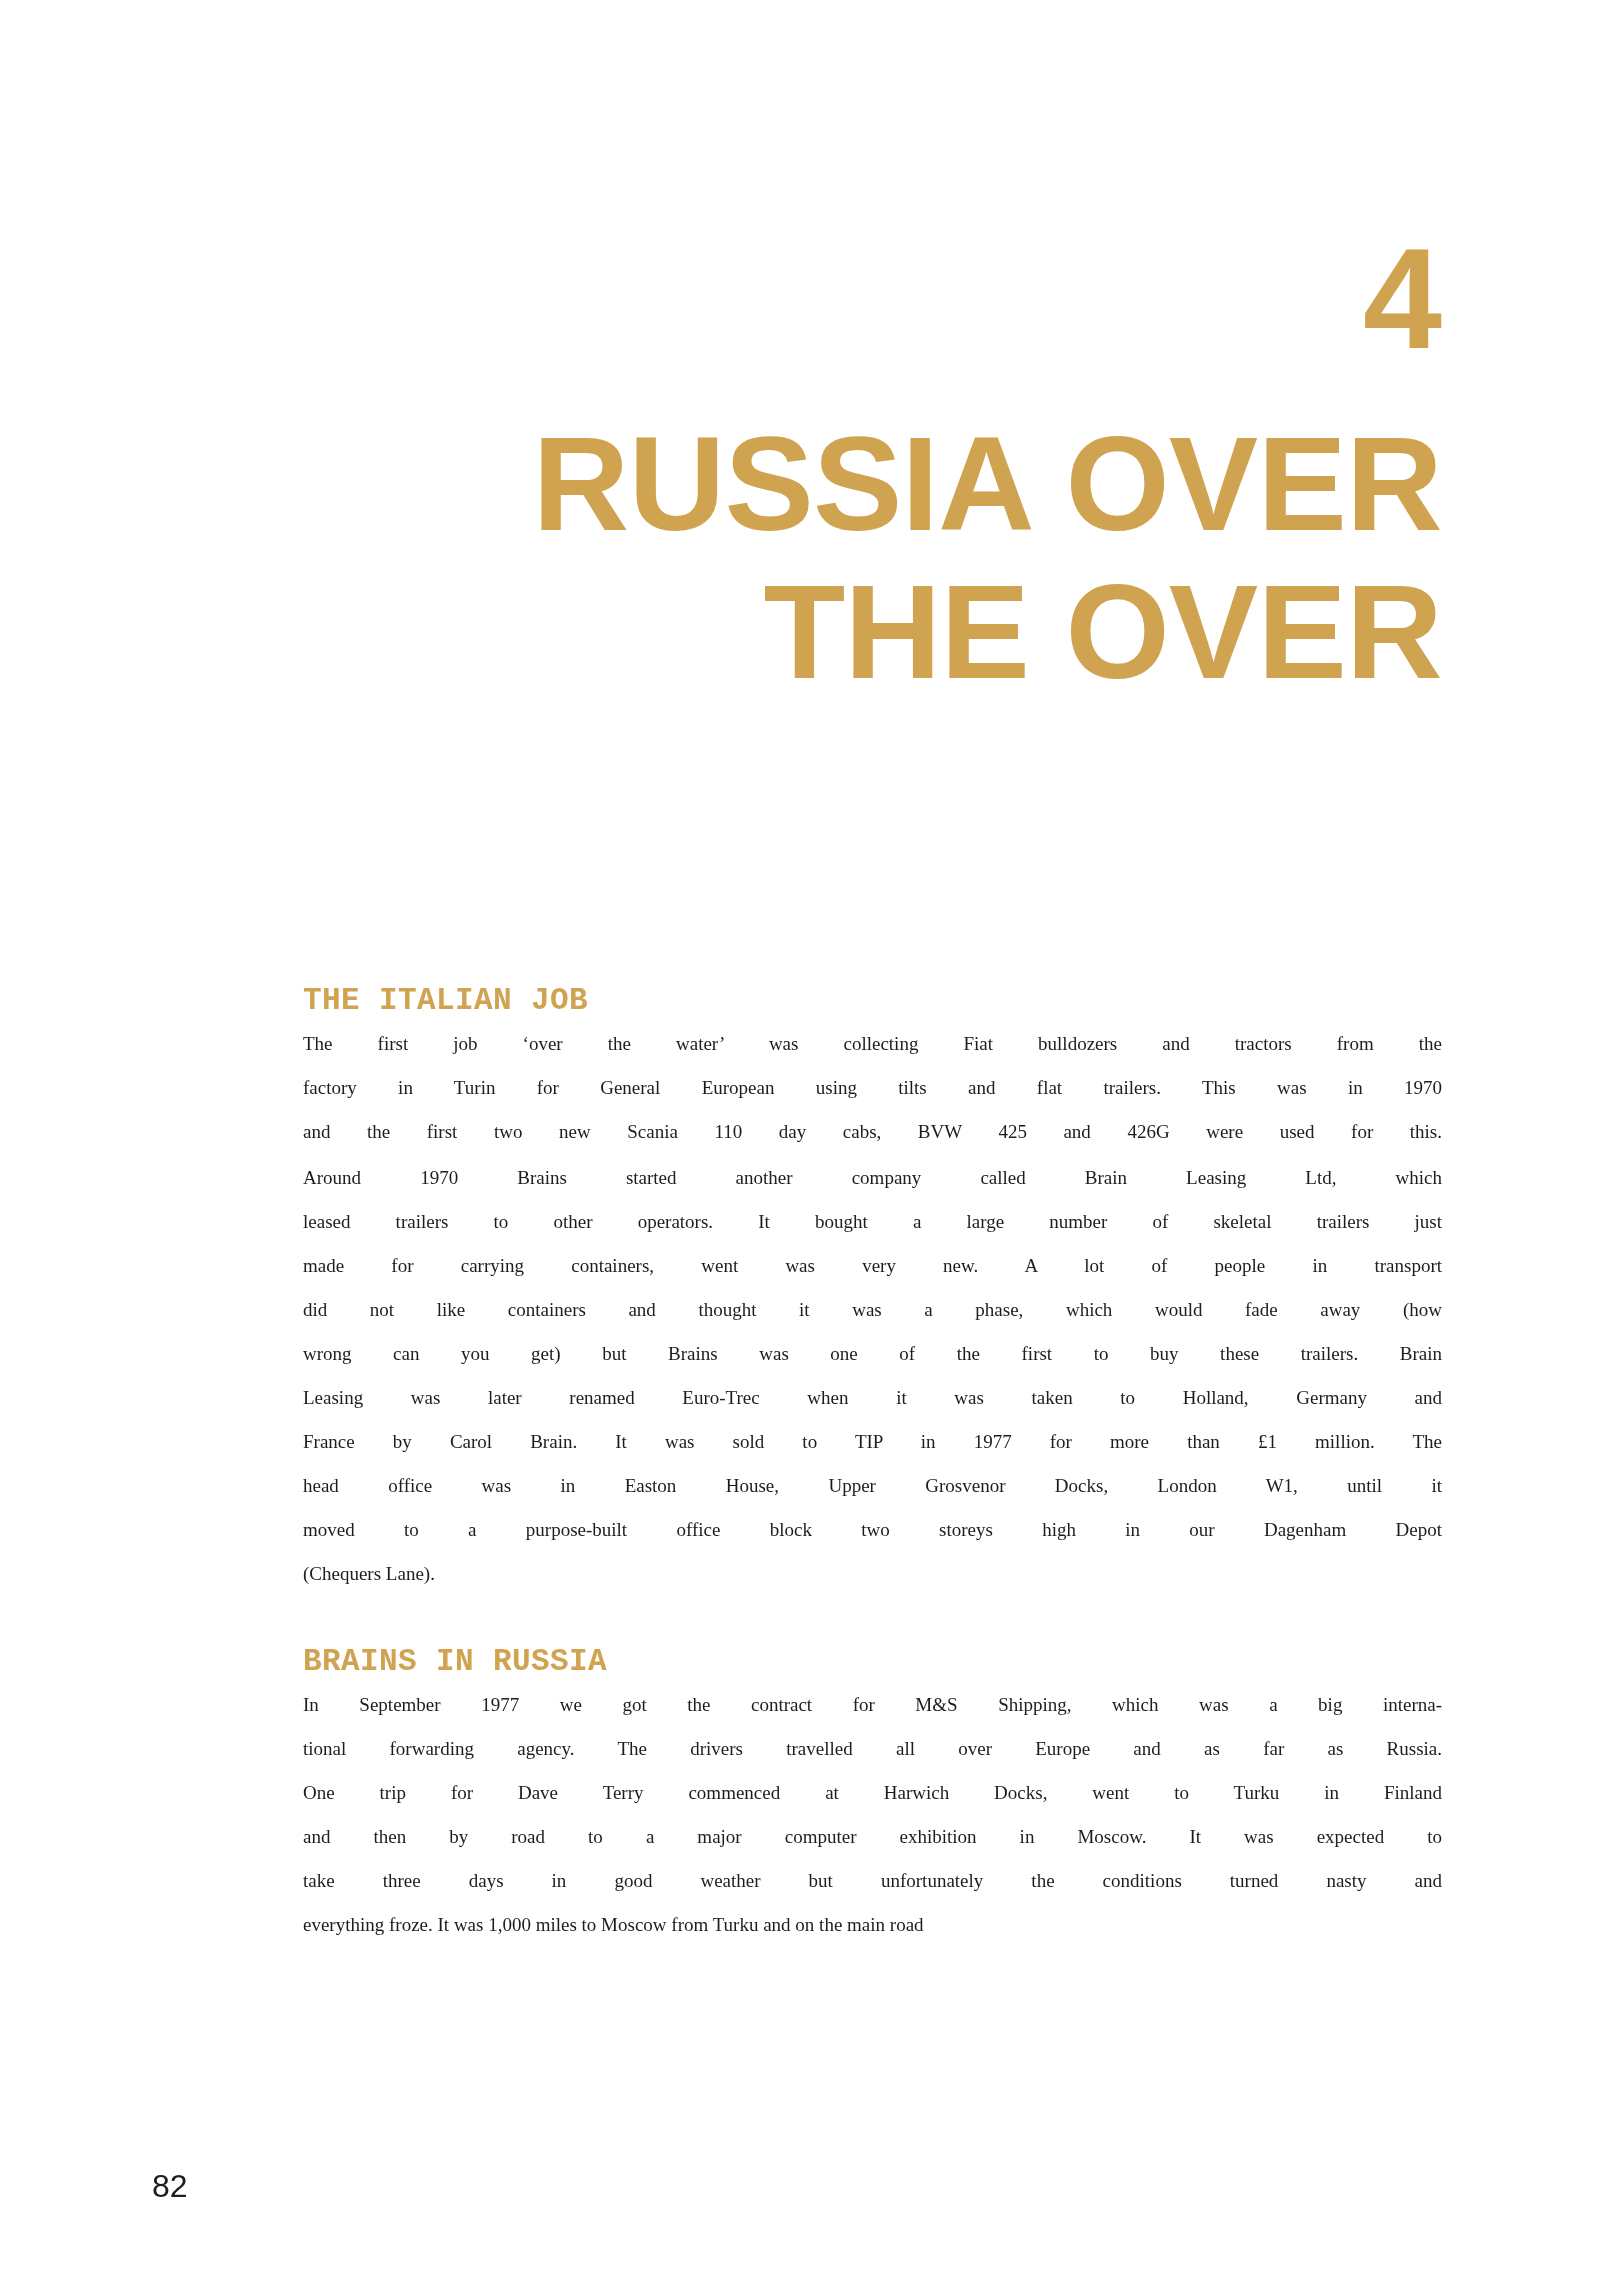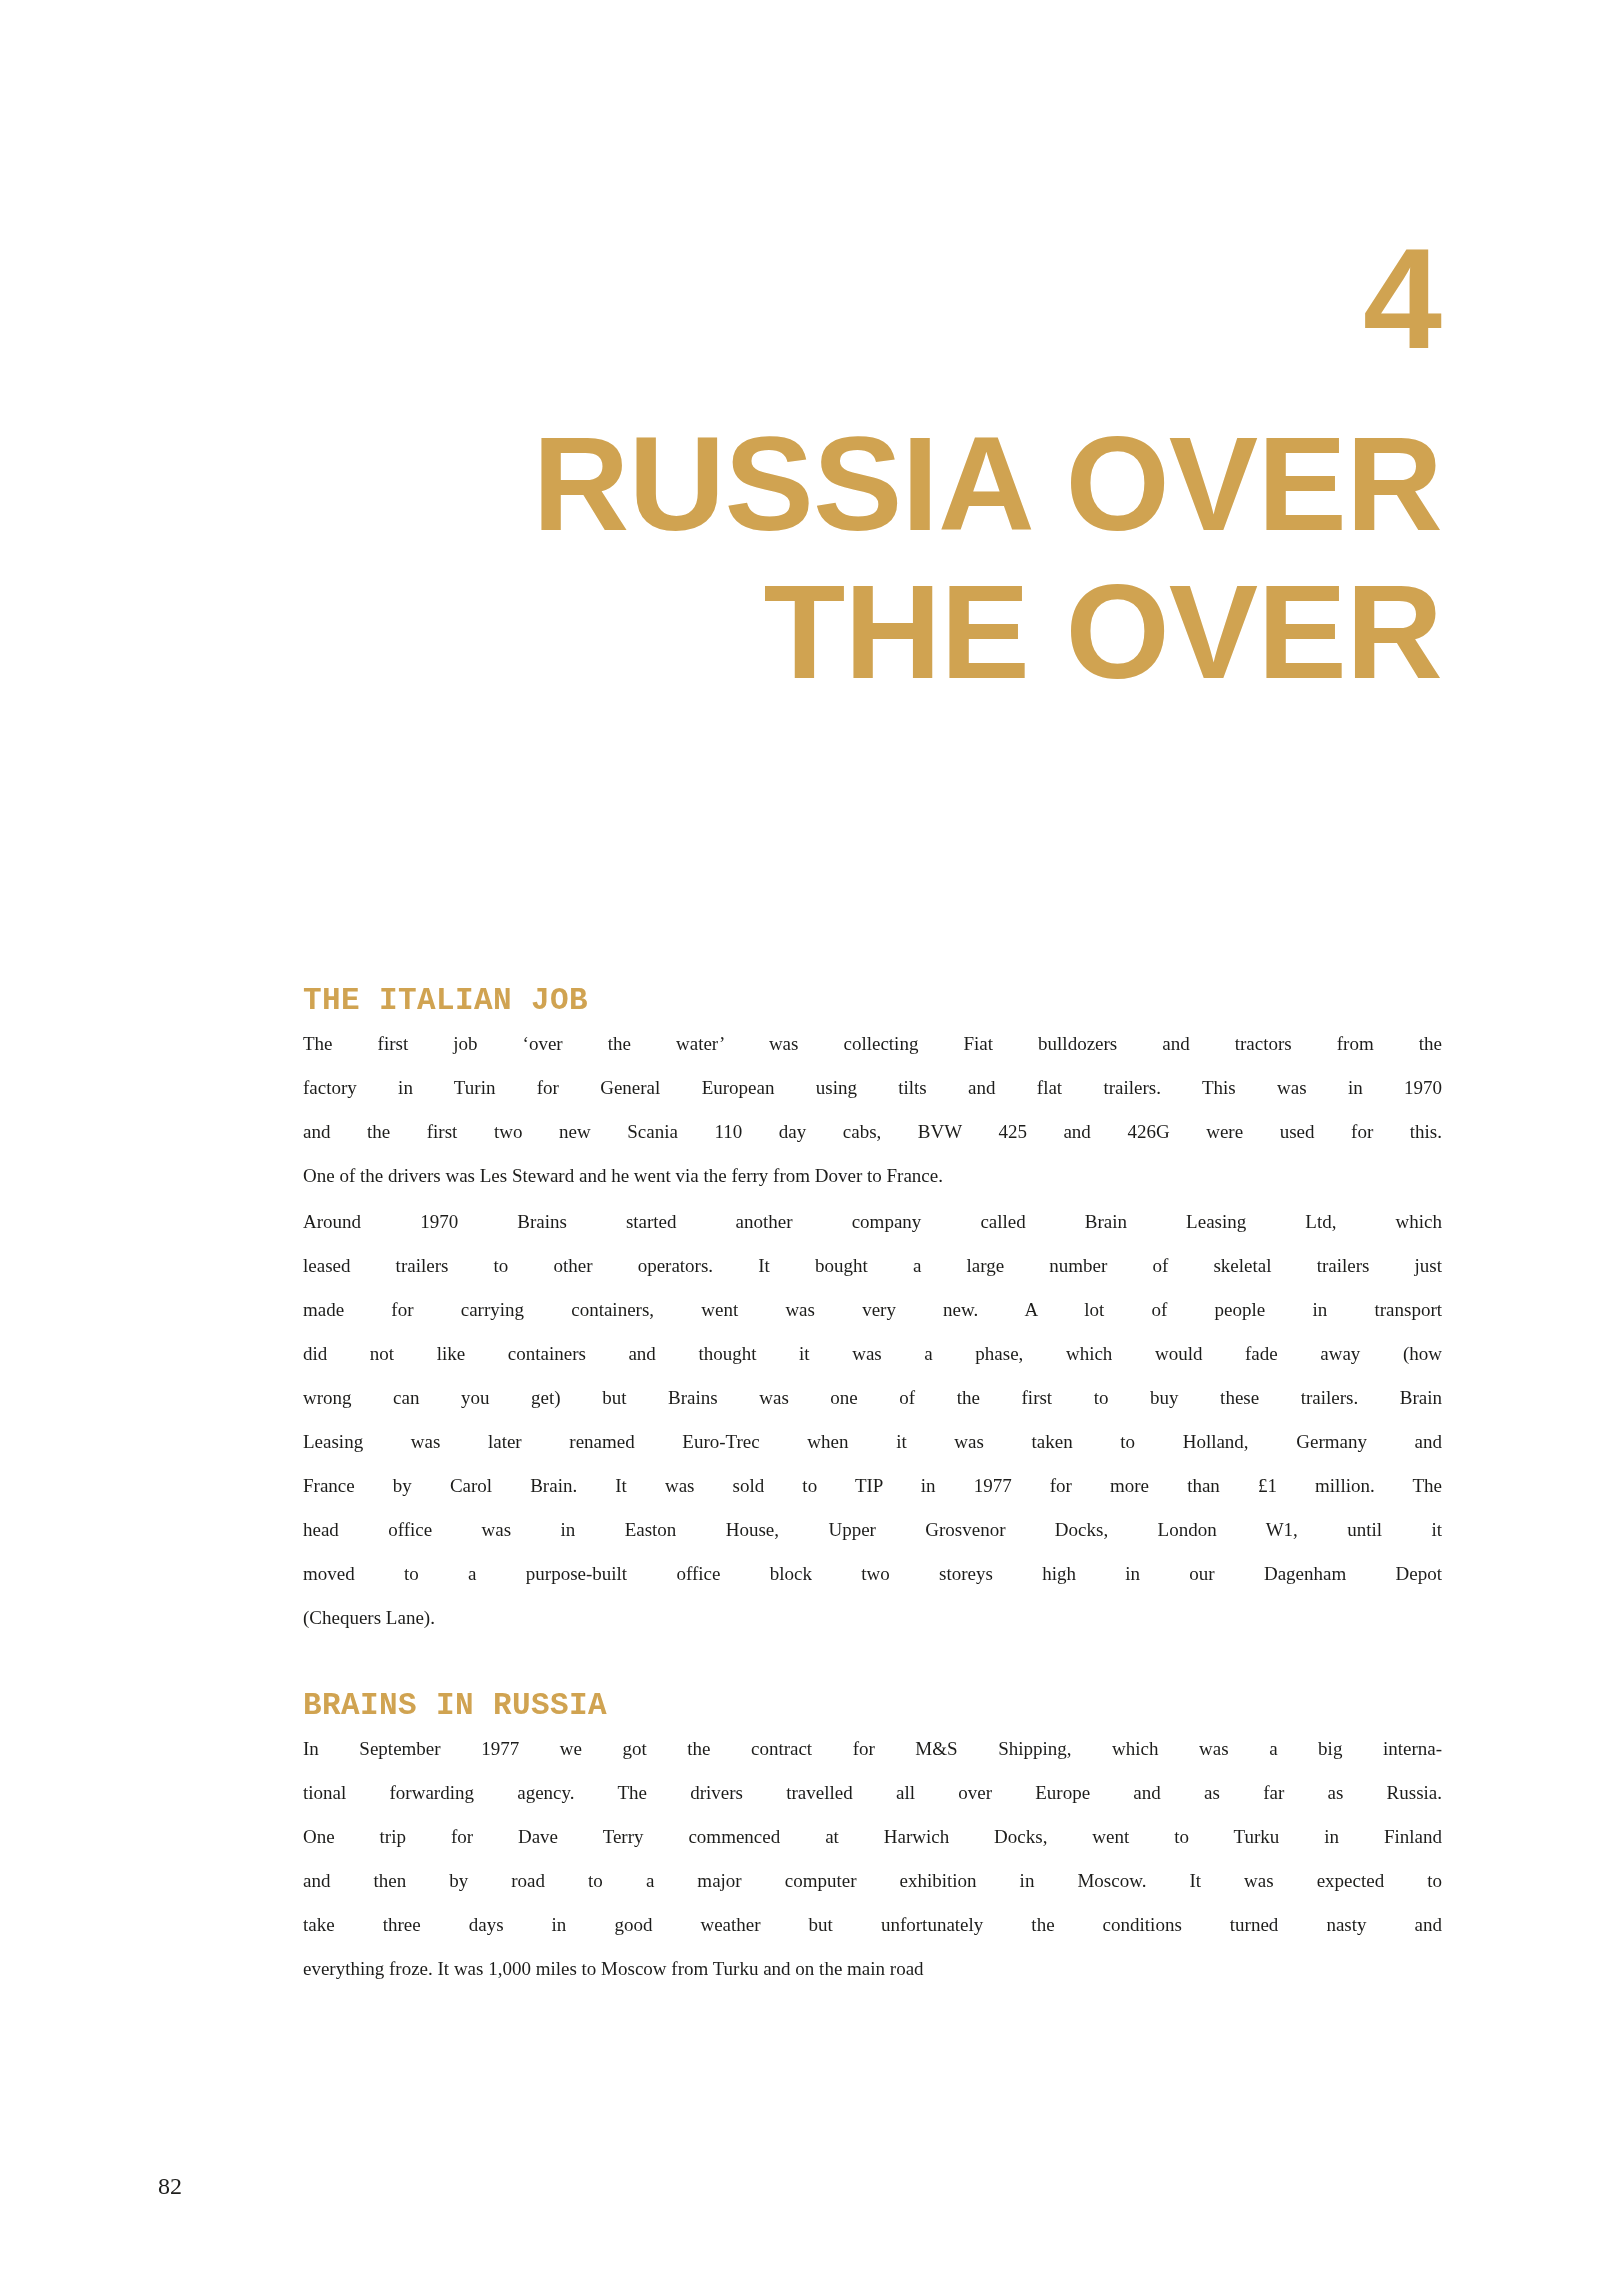--- a/index.html
+++ b/index.html
@@ -66,24 +66,24 @@
   }
   .line {
     text-align: justify;
     text-align-last: justify;
   }
   .line.last {
     text-align-last: left;
   }
   .page-number {
     position: absolute;
-    left: 158px;
+    left: 152px;
     top: 2168px;
-    font-family: Liberation Serif, serif;
-    font-size: 24px;
+    font-family: Liberation Sans, sans-serif;
+    font-size: 32px;
     line-height: 37px;
     color: var(--ink);
   }
 </style>
 </head>
 <body>
 
 <div class="page">
   <div class="column">
     <header class="chapter-header">
@@ -92,21 +92,20 @@
         <div>RUSSIA OVER</div>
         <div>THE OVER</div>
       </h1>
     </header>
     <main>
         <h2 class="section-heading first">THE ITALIAN JOB</h2>
         <div class="paragraph">
           <div class="line">The first job ‘over the water’ was collecting Fiat bulldozers and tractors from the</div>
           <div class="line">factory in Turin for General European using tilts and flat trailers. This was in 1970</div>
           <div class="line">and the first two new Scania 110 day cabs, BVW 425 and 426G were used for this.</div>
-          <div class="line last">One of the drivers was Les Steward and he went via the ferry from Dover to France.</div>
         </div>
         <div class="paragraph">
           <div class="line">Around 1970 Brains started another company called Brain Leasing Ltd, which</div>
           <div class="line">leased trailers to other operators. It bought a large number of skeletal trailers just</div>
           <div class="line">made for carrying containers, went was very new. A lot of people in transport</div>
           <div class="line">did not like containers and thought it was a phase, which would fade away (how</div>
           <div class="line">wrong can you get) but Brains was one of the first to buy these trailers. Brain</div>
           <div class="line">Leasing was later renamed Euro-Trec when it was taken to Holland, Germany and</div>
           <div class="line">France by Carol Brain. It was sold to TIP in 1977 for more than £1 million. The</div>
           <div class="line">head office was in Easton House, Upper Grosvenor Docks, London W1, until it</div>

